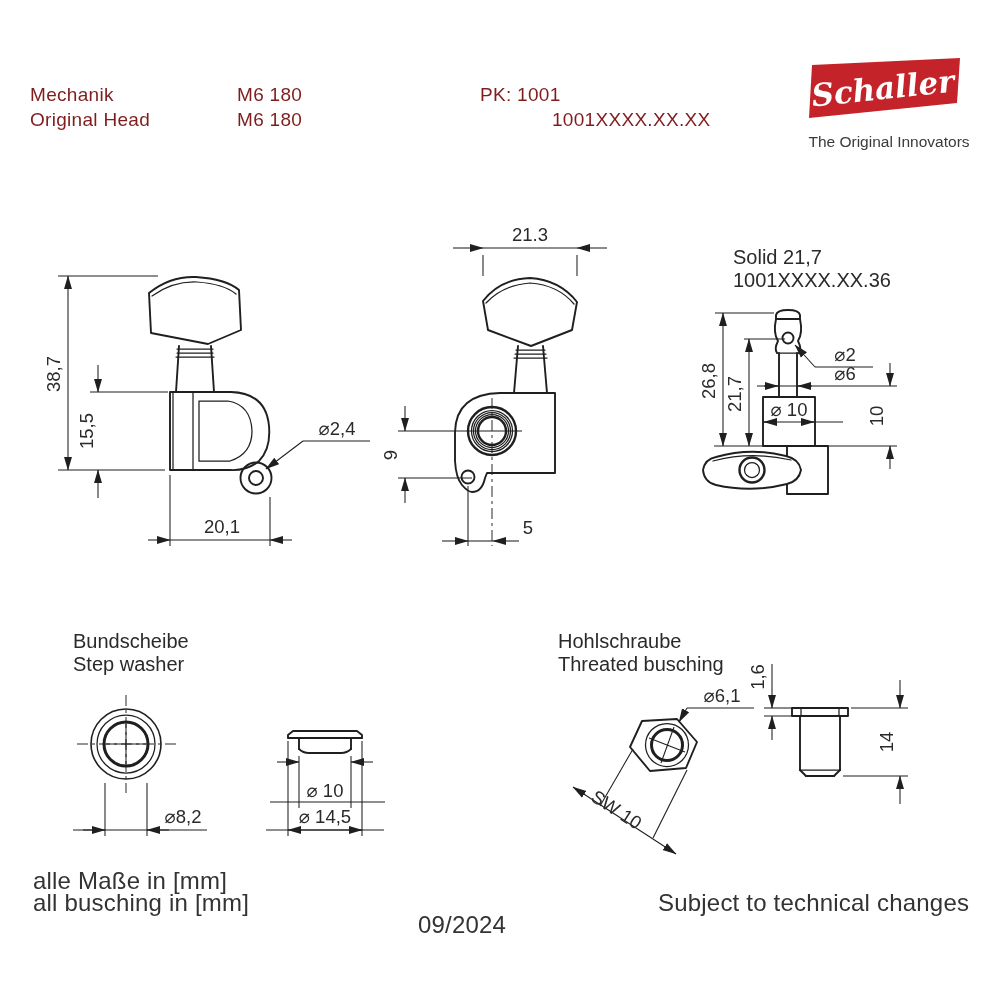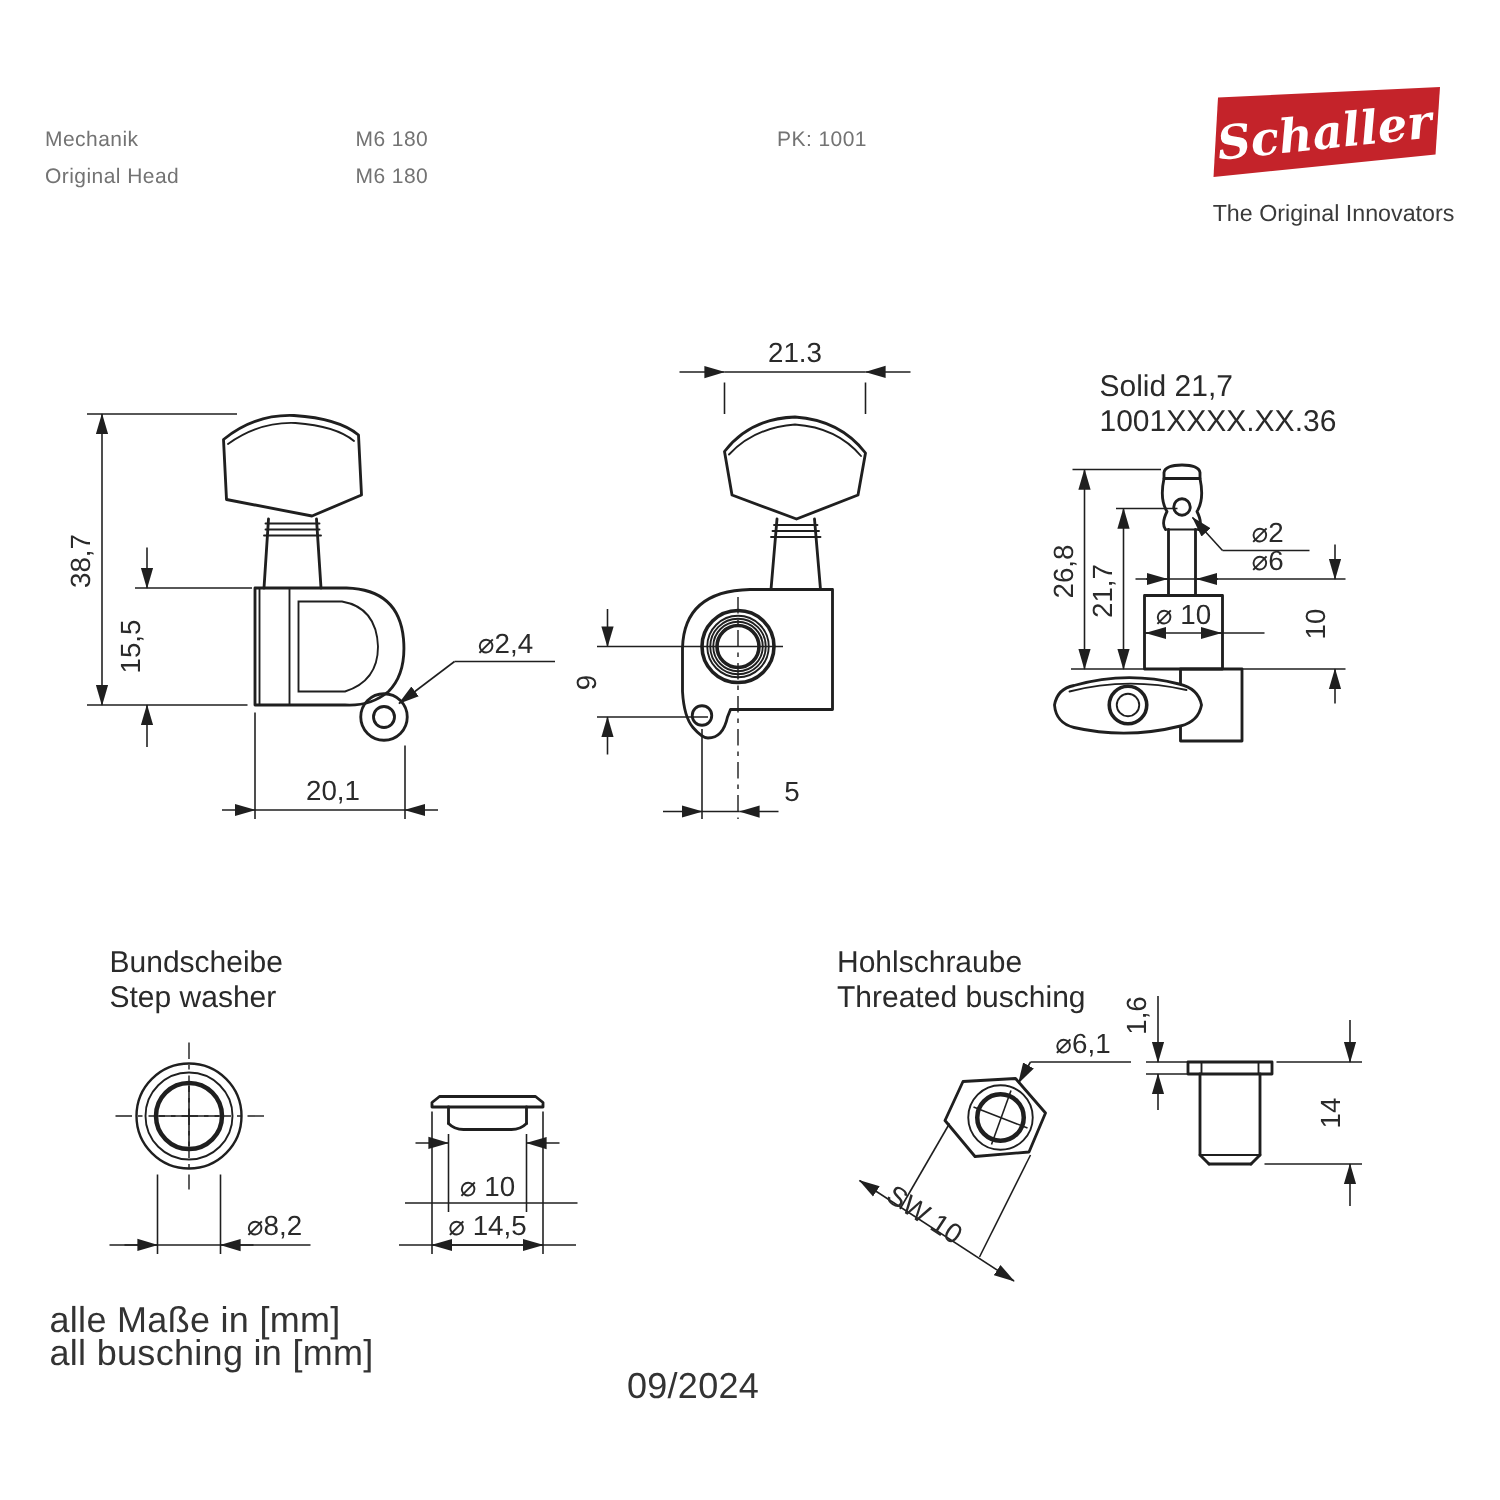--- a/index.html
+++ b/index.html
@@ -1,18 +1,18 @@
 <!DOCTYPE html>
 <html><head>
 <meta charset="utf-8">
 <style>
   html,body{margin:0;padding:0;background:#ffffff;}
   .sheet{position:relative;width:1000px;height:1000px;background:#fff;overflow:hidden;
          font-family:"Liberation Sans","DejaVu Sans",sans-serif;color:#2a2a2a;}
-  .txt{position:absolute;font-size:14px;letter-spacing:.3px;color:#737373;white-space:pre;}
+  .txt{position:absolute;font-size:19px;letter-spacing:.3px;color:#7f1d1d;white-space:pre;}
   .ftxt{position:absolute;font-size:24px;letter-spacing:.2px;color:#333;white-space:pre;line-height:22px;}
   .center-col{left:362px;width:200px;text-align:center;}
   svg{position:absolute;left:0;top:0;}
   .ol{stroke:#1f1f1f;stroke-width:1.9;fill:none;stroke-linejoin:round;stroke-linecap:round;}
   .o2{stroke:#1f1f1f;stroke-width:1.25;fill:none;stroke-linecap:round;}
   .dl{stroke:#1f1f1f;stroke-width:1.05;fill:none;}
   .cl{stroke:#1f1f1f;stroke-width:.95;fill:none;stroke-dasharray:11 4 3 4;}
   .bold2{stroke-width:2.4;}
   .bold3{stroke-width:3;}
   .wfill{fill:#ffffff;}
@@ -253,24 +253,26 @@
     <line class="dl" x1="900" y1="680" x2="900" y2="708" marker-end="url(#arw)"></line>
     <line class="dl" x1="900" y1="804" x2="900" y2="776" marker-end="url(#arw)"></line>
     <text class="d" text-anchor="middle" transform="translate(893,742) rotate(-90)">14</text>
   </g>
 </svg>
 
 <div class="txt" style="left:30px;top:84px">Mechanik</div>
 <div class="txt" style="left:30px;top:109px">Original Head</div>
 <div class="txt" style="left:237px;top:84px">M6 180</div>
 <div class="txt" style="left:237px;top:109px">M6 180</div>
-<div class="txt" style="left:518px;top:84px">PK: 1001</div>
+<div class="txt" style="left:480px;top:84px">PK: 1001</div>
+<div class="txt" style="left:552px;top:109px">1001XXXX.XX.XX</div>
 
 <div class="ftxt" style="left:33px;top:870px">alle Maße in [mm]</div>
 <div class="ftxt" style="left:33px;top:892px">all busching in [mm]</div>
 
 <div class="ftxt center-col" style="top:870px">
   <div>09/2024</div>
   
 </div>
 
+<div class="ftxt" style="left:658px;top:892px">Subject to technical changes</div>
 
 </div>
 
 </body></html>

